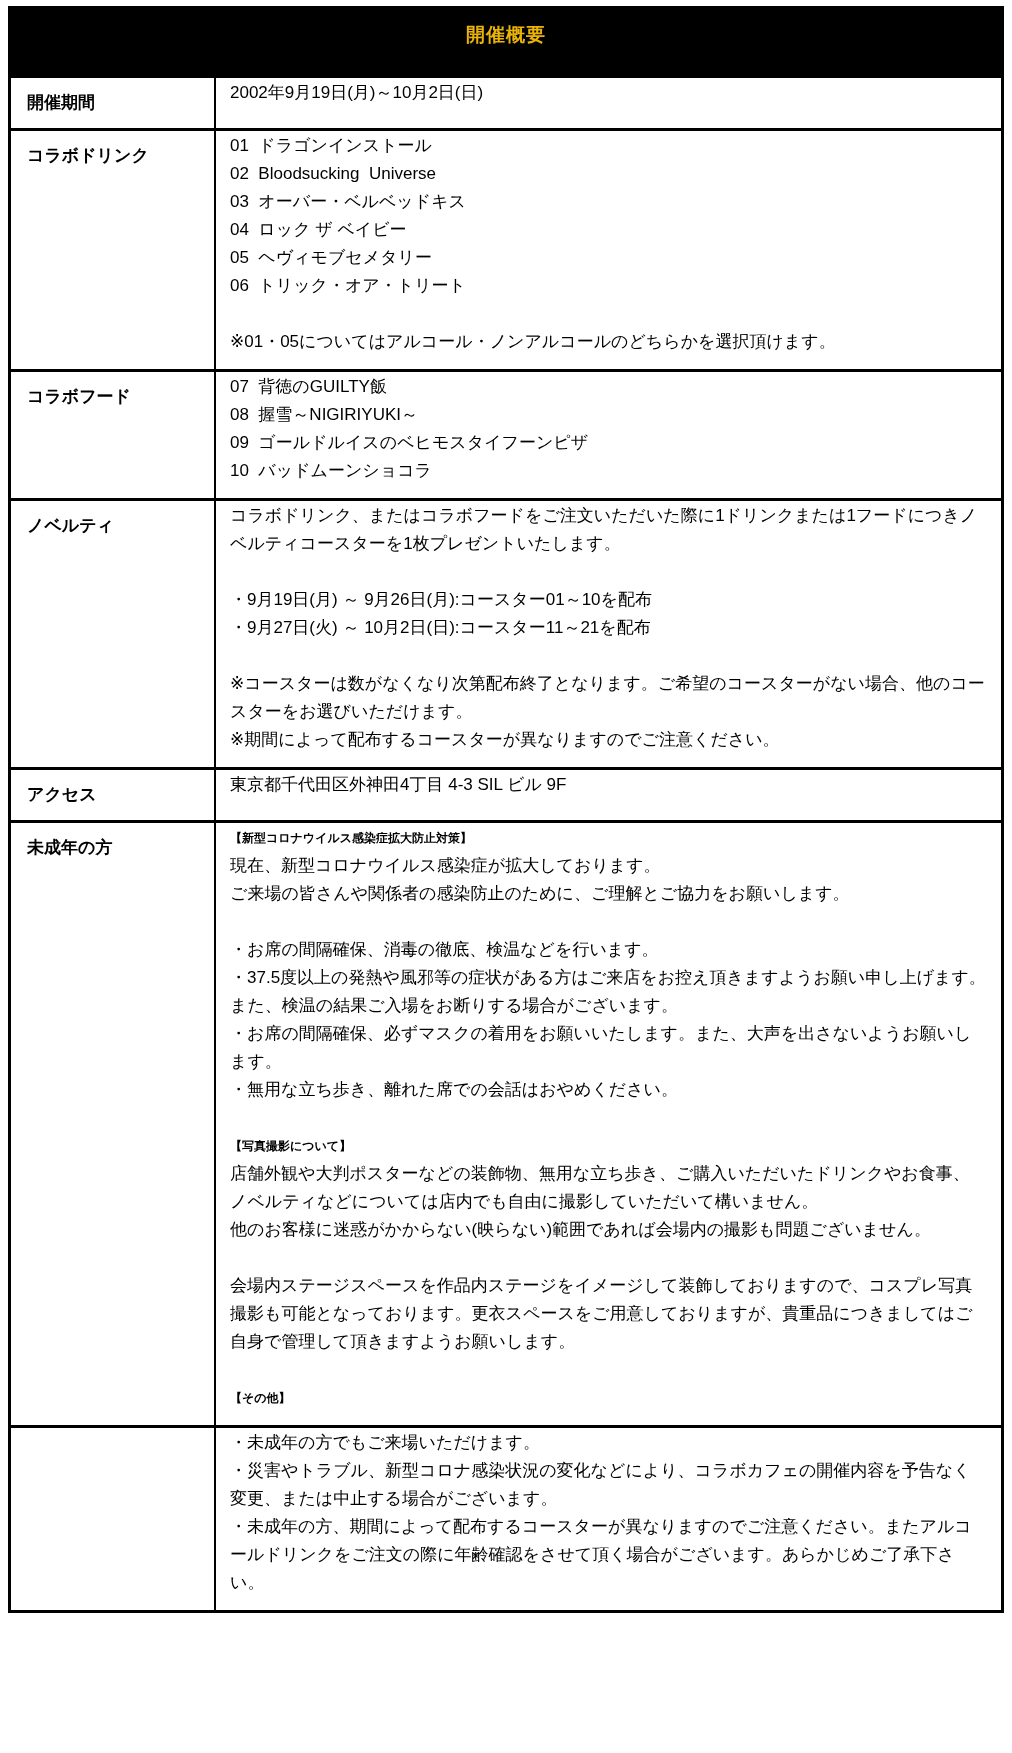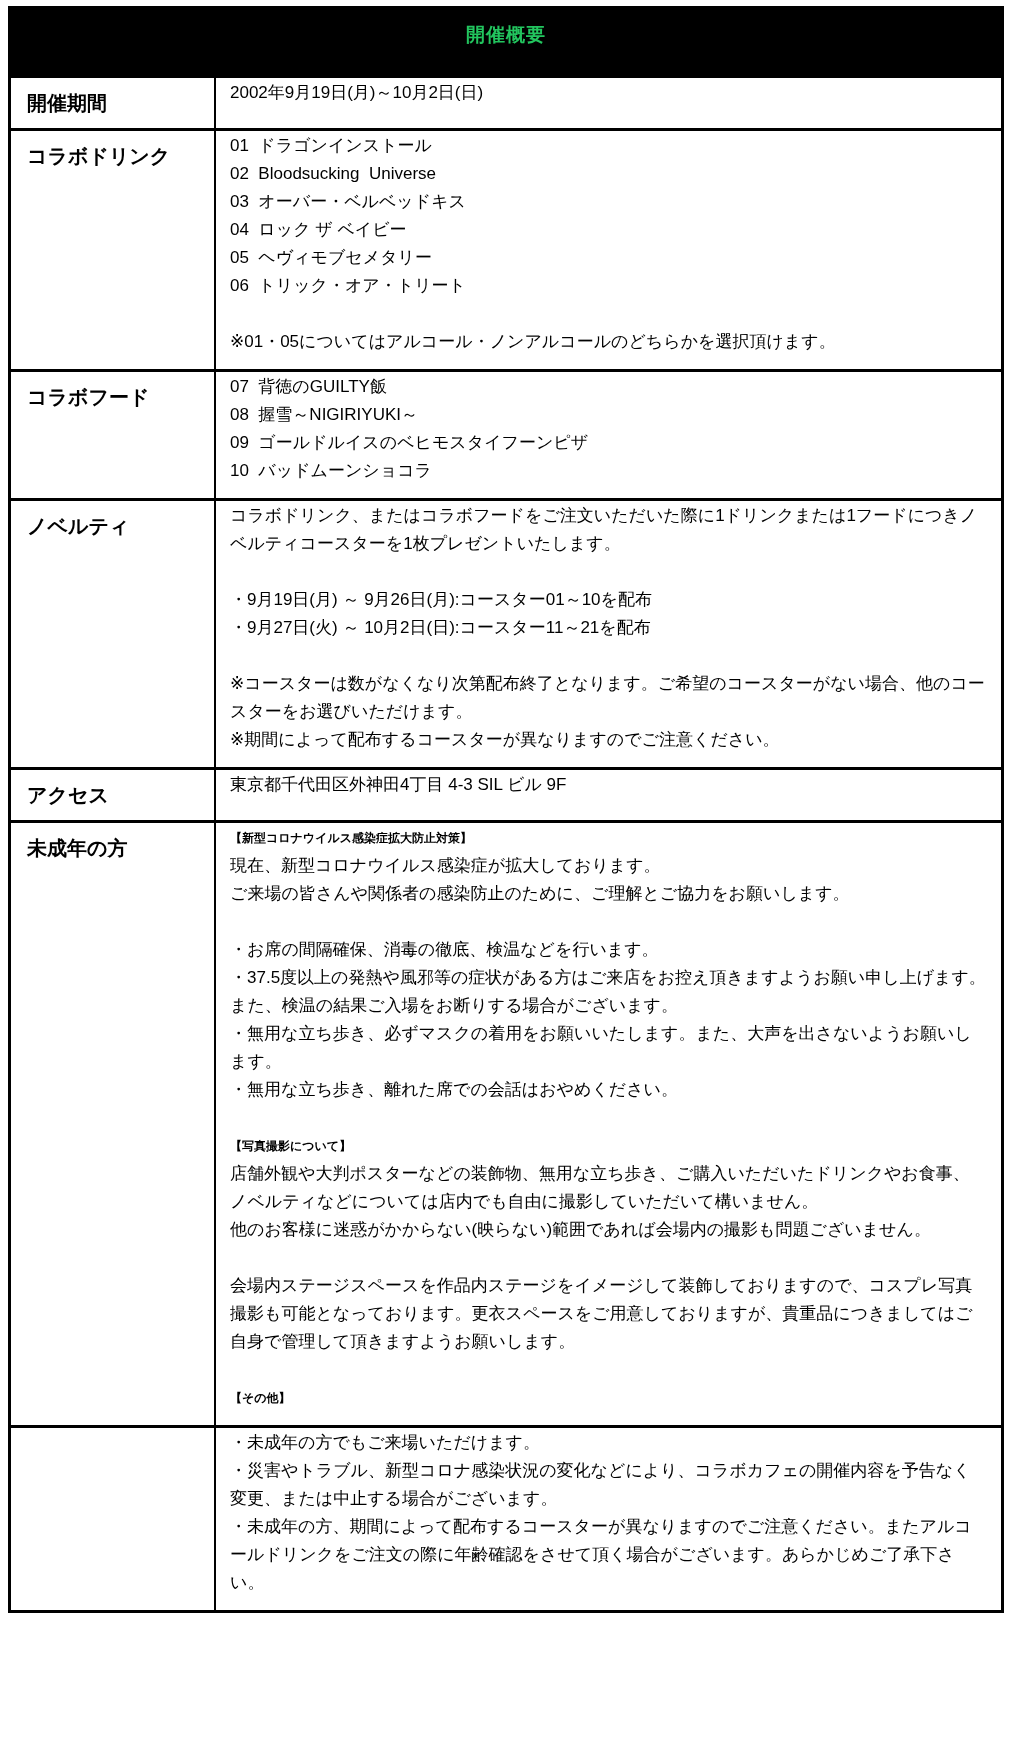--- a/index.html
+++ b/index.html
@@ -17,40 +17,40 @@
     background: #ffffff;
   }
   .overview-table {
     border: 3px solid #000000;
     width: 100%;
     box-sizing: border-box;
     background: #ffffff;
   }
   .title-bar {
     background: #000000;
-    color: #22c55e;
+    color: #eab308;
     text-align: center;
     font-weight: bold;
     font-size: 19px;
     line-height: 26px;
     padding: 13px 0 27px 0;
     letter-spacing: 1px;
   }
   .row {
     display: flex;
     border-top: 3px solid #000000;
     background: #ffffff;
   }
   .label-cell {
     width: 205px;
     min-width: 205px;
     box-sizing: border-box;
     border-right: 2px solid #000000;
     font-weight: bold;
-    font-size: 20px;
+    font-size: 17px;
     line-height: 24px;
     padding: 13px 8px 13px 16px;
   }
   .content-cell {
     flex: 1;
     box-sizing: border-box;
     font-size: 17px;
     line-height: 28px;
     padding: 1px 14px 13px 14px;
     border-radius: 12px;
@@ -121,21 +121,21 @@
         </div>
         <div class="row">
           <div class="label-cell">未成年の方</div>
           <div class="content-cell">
             <div class="line bold">【新型コロナウイルス感染症拡大防止対策】</div>
             <div class="line">現在、新型コロナウイルス感染症が拡大しております。</div>
             <div class="line">ご来場の皆さんや関係者の感染防止のために、ご理解とご協力をお願いします。</div>
             <div class="line"></div>
             <div class="line">・お席の間隔確保、消毒の徹底、検温などを行います。</div>
             <div class="line">・37.5度以上の発熱や風邪等の症状がある方はご来店をお控え頂きますようお願い申し上げます。 また、検温の結果ご入場をお断りする場合がございます。</div>
-            <div class="line">・無用な立ち歩き、必ずマスクの着用をお願いいたします。また、大声を出さないようお願いします。</div>
+            <div class="line">・お席の間隔確保、必ずマスクの着用をお願いいたします。また、大声を出さないようお願いします。</div>
             <div class="line">・無用な立ち歩き、離れた席での会話はおやめください。</div>
             <div class="line"></div>
             <div class="line bold">【写真撮影について】</div>
             <div class="line">店舗外観や大判ポスターなどの装飾物、無用な立ち歩き、ご購入いただいたドリンクやお食事、ノベルティなどについては店内でも自由に撮影していただいて構いません。</div>
             <div class="line">他のお客様に迷惑がかからない(映らない)範囲であれば会場内の撮影も問題ございません。</div>
             <div class="line"></div>
             <div class="line">会場内ステージスペースを作品内ステージをイメージして装飾しておりますので、コスプレ写真撮影も可能となっております。更衣スペースをご用意しておりますが、貴重品につきましてはご自身で管理して頂きますようお願いします。</div>
             <div class="line"></div>
             <div class="line bold">【その他】</div>
           </div>

